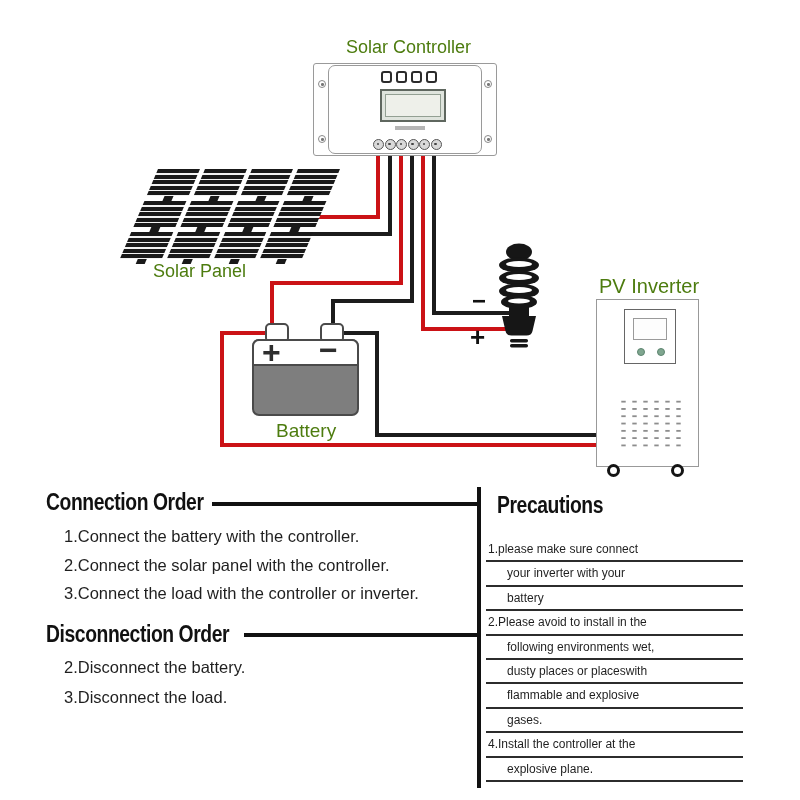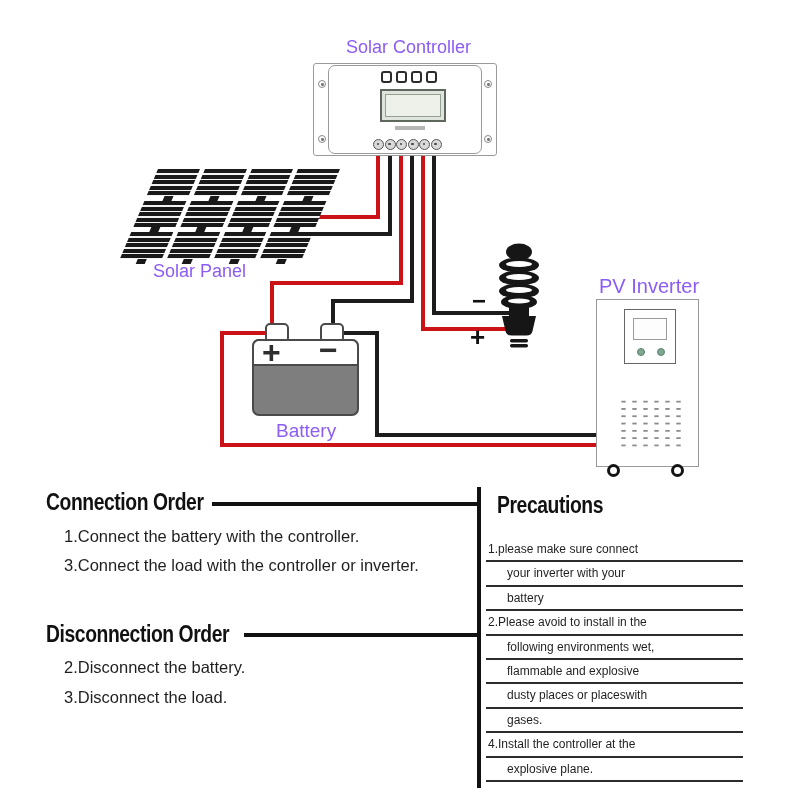--- a/index.html
+++ b/index.html
@@ -4,21 +4,21 @@
 <style>
   * { box-sizing: border-box; margin: 0; padding: 0; }
   html,body { background:#fff; }
   .stage {
     position: relative; width: 800px; height: 800px; background: #fff;
     font-family: "Liberation Sans", sans-serif; color:#222; overflow: hidden;
   }
   .wires { position:absolute; left:0; top:0; z-index:1; }
   .wires polyline { fill:none; stroke-width:4; stroke-linejoin:miter; }
 
-  .label { position:absolute; z-index:3; color:#8b5cf6; white-space:nowrap; }
+  .label { position:absolute; z-index:3; color:#4d7c0f; white-space:nowrap; }
   .lbl-controller { left:346px; top:37px;  font-size:18px; }
   .lbl-panel      { left:153px; top:261px; font-size:18px; }
   .lbl-battery    { left:276px; top:420px; font-size:19px; }
   .lbl-inverter   { left:599px; top:275px; font-size:20px; }
   .load-minus { position:absolute; left:472px; top:289px; font-size:24px; font-weight:bold; line-height:1; z-index:3; color:#111;}
   .load-plus  { position:absolute; left:470px; top:324px; font-size:26px; font-weight:bold; line-height:1; z-index:3; color:#111;}
 
   
   .controller { position:absolute; left:313px; top:63px; width:184px; height:93px; z-index:2; }
   .ctrl-plate { position:absolute; inset:0; background:#fff; border:1.5px solid #9a9a9a; border-radius:3px; }
@@ -186,39 +186,40 @@
     </div>
     <div class="inv-vents"></div>
   </div>
   <div class="inv-foot inv-foot-1"></div>
   <div class="inv-foot inv-foot-2"></div>
 
   <div class="h-cond h-conn">Connection Order</div>
   <div class="rule rule-conn"></div>
   <div class="list list-conn">
     <div class="li">1.Connect the battery with the controller.</div>
+    <div class="li">2.Connect the solar panel with the controller.</div>
     <div class="li">3.Connect the load with the controller or inverter.</div>
   </div>
 
   <div class="h-cond h-disc">Disconnection Order</div>
   <div class="rule rule-disc"></div>
   <div class="list list-disc">
     <div class="li">2.Disconnect the battery.</div>
     <div class="li">3.Disconnect the load.</div>
   </div>
 
   <div class="vdivider"></div>
 
   <div class="h-cond h-prec">Precautions</div>
   <div class="prec-list">
     <div class="prec-line">1.please make sure connect</div>
     <div class="prec-line indent">your inverter with your</div>
     <div class="prec-line indent">battery</div>
     <div class="prec-line">2.Please avoid to install in the</div>
     <div class="prec-line indent">following environments wet,</div>
+    <div class="prec-line indent">dusty places or placeswith</div>
     <div class="prec-line indent">flammable and explosive</div>
-    <div class="prec-line indent">dusty places or placeswith</div>
     <div class="prec-line indent">gases.</div>
     <div class="prec-line">4.Install the controller at the</div>
     <div class="prec-line indent">explosive plane.</div>
   </div>
 
 </div>
 
 </body></html>

